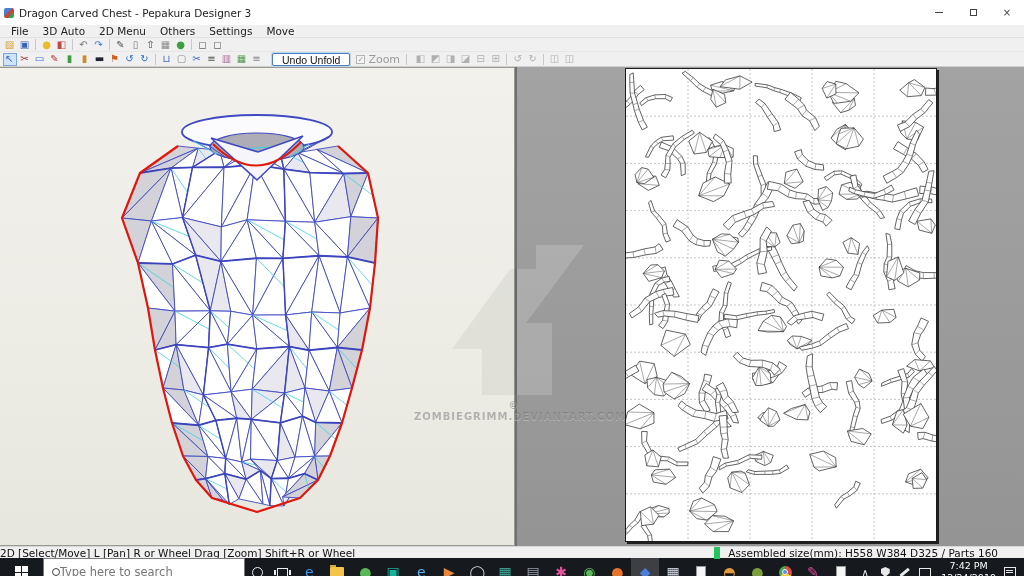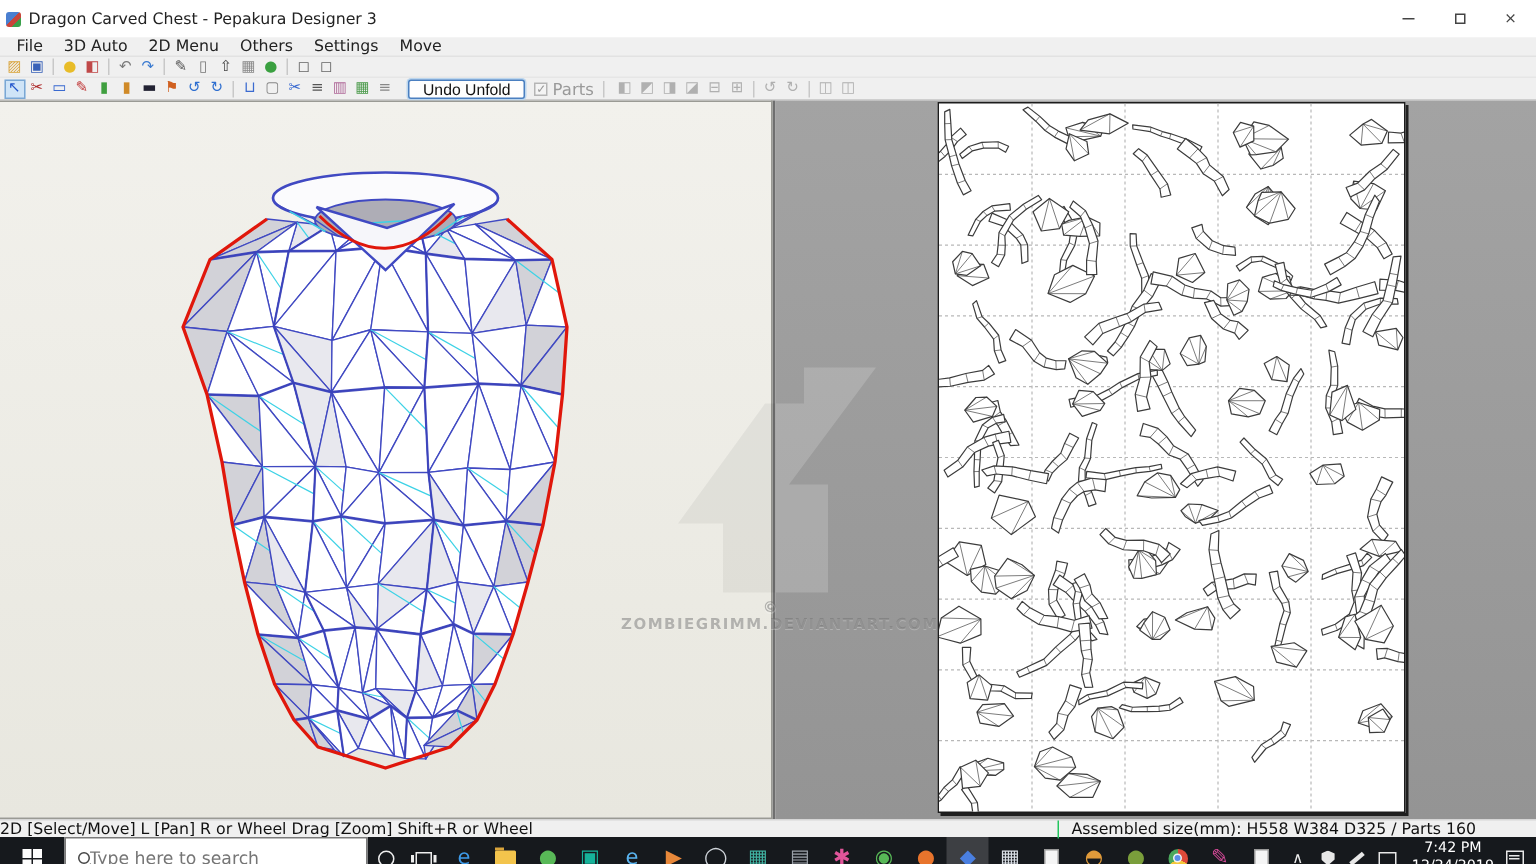--- a/index.html
+++ b/index.html
@@ -49,21 +49,21 @@
   
   .wm-half { position:absolute; top:0; height:100%; overflow:hidden; pointer-events:none; }
   .wm-text { position:absolute; left:414px; top:333px; width:200px; text-align:center;
     font-size:10px; font-weight:bold; letter-spacing:1px; color:rgba(110,110,110,.48);
     text-shadow:0 1px 0 rgba(255,255,255,.25); pointer-events:none; }
 
   
   .statusbar { height:12px; background:#f0f0f0; border-top:1px solid #d6d6d6;
     display:flex; align-items:center; font-size:10.5px; color:#111; }
   .status-left { padding-left:0; flex:1; }
-  .status-right { padding-right:40px; border-left:1px solid #22c55e; padding-left:8px; }
+  .status-right { padding-right:26px; border-left:6px solid #22c55e; padding-left:8px; }
 
   
   .taskbar { height:28px; background:#16191d; display:flex; align-items:stretch; color:#fff; }
   .start-btn { width:44px; display:flex; align-items:center; justify-content:center; }
   .win-logo { display:grid; grid-template-columns:6px 6px; grid-template-rows:6px 6px; gap:1px; }
   .win-logo span { background:#fdfdfd; }
   .search-box { width:208px; background:#fff; display:flex; align-items:center; padding:0 8px; border:1px solid #7a7a7a; }
   .search-glyph { width:8px; height:8px; border:1.5px solid #444; border-radius:50%; position:relative; flex:none; }
   .search-glyph::after { content:""; position:absolute; width:5px; height:1.5px; background:#444;
     transform:rotate(45deg); left:6px; top:8px; }
@@ -160,21 +160,21 @@
         <div class="tb-icon" style="color: rgb(136, 136, 136);">▢</div>
         <div class="tb-icon" style="color: rgb(58, 106, 208);">✂</div>
         <div class="tb-icon" style="color: rgb(85, 85, 85);">≡</div>
         <div class="tb-icon" style="color: rgb(176, 106, 154);">▥</div>
         <div class="tb-icon" style="color: rgb(74, 154, 74);">▦</div>
         <div class="tb-icon" style="color: rgb(136, 136, 136);">≡</div>
       </span>
     <button class="undo-unfold-btn">Undo Unfold</button>
     <span class="auto-wrap">
       <span class="auto-check">✓</span>
-      <span>Parts</span>
+      <span>Zoom</span>
     </span>
     <span class="tb-sep" style="margin:0 6px;"></span>
     <span id="toolbarDisabled" style="display:flex;align-items:center;">
         <div class="tb-icon" style="color: rgb(176, 176, 176);">◧</div>
         <div class="tb-icon" style="color: rgb(176, 176, 176);">◩</div>
         <div class="tb-icon" style="color: rgb(176, 176, 176);">◨</div>
         <div class="tb-icon" style="color: rgb(176, 176, 176);">◪</div>
         <div class="tb-icon" style="color: rgb(176, 176, 176);">⊟</div>
         <div class="tb-icon" style="color: rgb(176, 176, 176);">⊞</div>
         <div class="tb-sep"></div>

